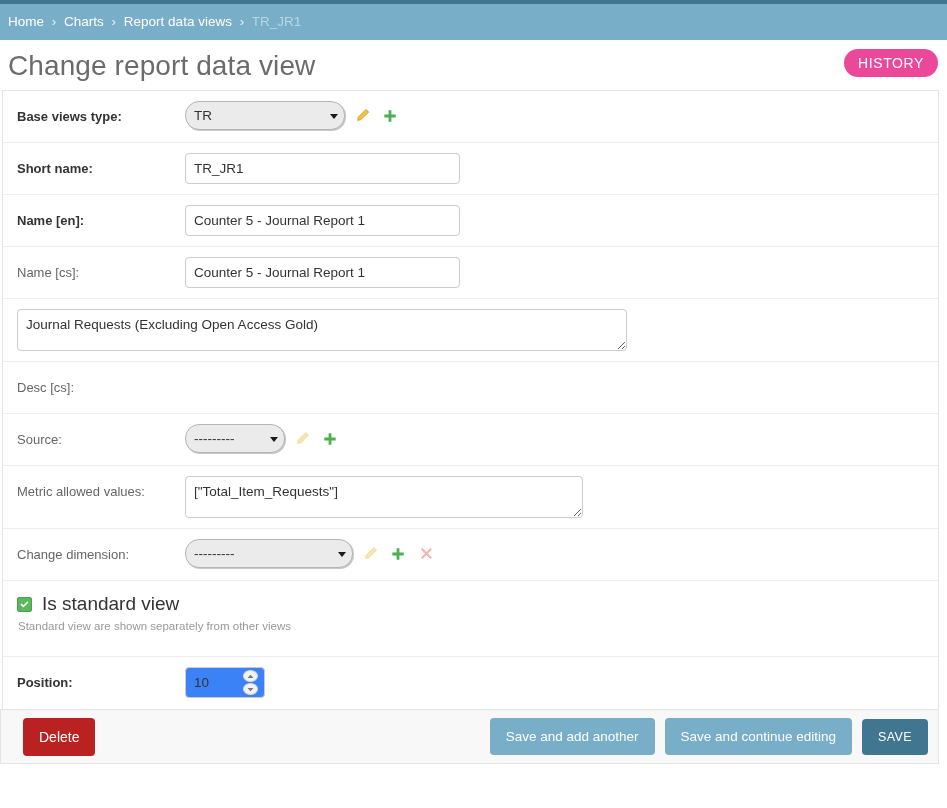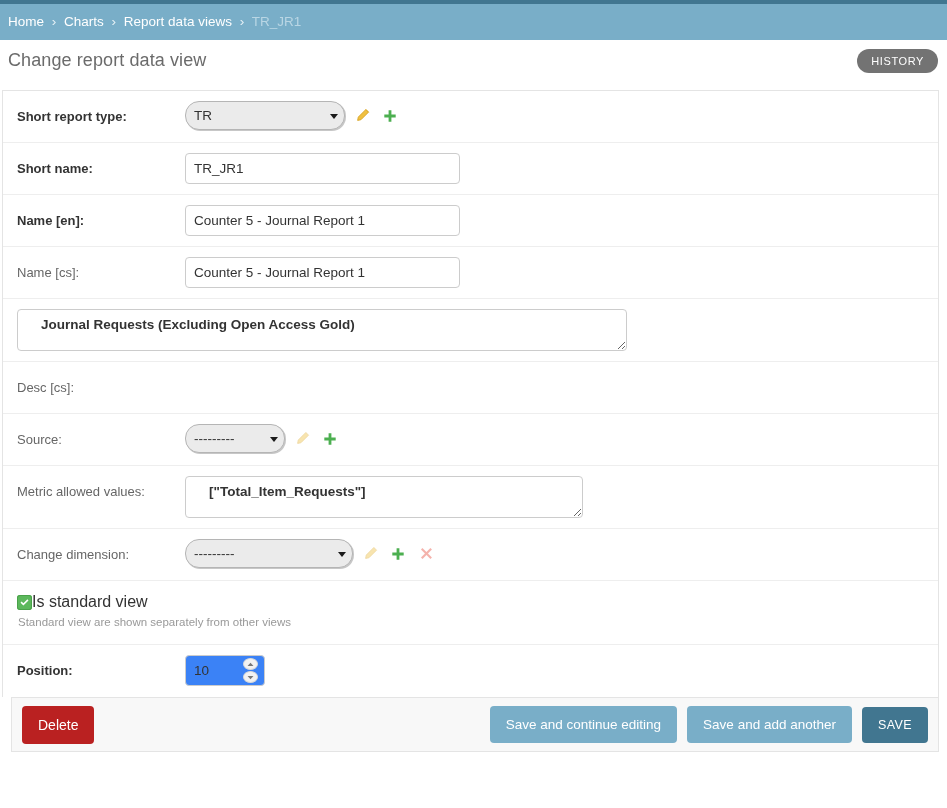--- a/index.html
+++ b/index.html
@@ -22,27 +22,27 @@
   .breadcrumbs a { color: #fff; text-decoration: none; }
   .bc-sep { color: #e6f1f6; padding: 0 4px; }
   .bc-current { color: #b9d6e4; }
 
   
   .titlerow {
     position: relative; height: 50px; padding: 0 8px;
   }
   .page-title {
     position: absolute; left: 8px; top: 10px;
-    font-size: 18px; font-weight: 400; color: #6b6b6b;
+    font-size: 28px; font-weight: 400; color: #6b6b6b;
     letter-spacing: 0.1px;
   }
   .history-btn {
     position: absolute; right: 9px; top: 9px;
-    background: #737373; color: #fff; border: none;
-    font-size: 11px; letter-spacing: 0.6px;
+    background: #ec4899; color: #fff; border: none;
+    font-size: 14px; letter-spacing: 0.6px;
     padding: 6px 14px; border-radius: 14px;
     font-family: inherit; cursor: pointer;
   }
 
   
   .panel {
     margin: 0 8px 0 2px;
     border: 1px solid #e4e4e4; border-bottom: none;
     background: #fff;
   }
@@ -64,24 +64,23 @@
   
   input.txt {
     font-family: inherit; font-size: 13.5px; color: #333;
     padding: 6px 8px; height: 31px;
     border: 1px solid #ccc; border-radius: 4px;
     background: #fff; outline: none;
   }
   .w-short { width: 275px; }
   textarea.ta {
     font-family: inherit; font-size: 13.5px; color: #333;
-    padding: 6px 23px; border: 1px solid #ccc; border-radius: 4px;
+    padding: 6px 8px; border: 1px solid #ccc; border-radius: 4px;
     background: #fff; outline: none; resize: both; overflow: auto;
     line-height: 1.35;
-    font-weight: bold;
   }
   .ta-en { width: 610px; height: 42px; }
   .ta-cs { width: 615px; height: 42px; }
   .ta-metric { width: 398px; height: 42px; }
 
   select.sel {
     font-family: inherit; font-size: 13.5px; color: #333;
     height: 29px; padding: 3px 22px 3px 8px;
     border: 1px solid #b5b5b5; border-radius: 14px;
     background: #ebebeb; outline: none;
@@ -135,29 +134,29 @@
 
   
   .cbrow { padding: 12px 0 12px 14px; border-bottom: 1px solid #eee; }
   .cbline { display: flex; align-items: center; }
   .cbox {
     width: 15px; height: 15px; border-radius: 3px;
     background: #5cb85c; display: inline-flex;
     align-items: center; justify-content: center; cursor: pointer;
     box-shadow: inset 0 0 0 1px #4aa24a;
   }
-  .cblabel { font-size: 16px; color: #333; margin-left: 0; }
-  .helptext { font-size: 11.5px; color: #999; margin: 5px 0 4px 1px; }
+  .cblabel { font-size: 19px; color: #333; margin-left: 10px; }
+  .helptext { font-size: 11.5px; color: #999; margin: 5px 0 12px 1px; }
 
   
   .footer {
-    margin: 0 8px 0 11px;
+    margin: 0 8px 0 0;
     background: #f8f8f8; border: 1px solid #e4e4e4;
     height: 55px; display: flex; align-items: center;
-    padding: 0 10px; position: relative;
+    padding: 0 22px; position: relative;
   }
   .btn {
     font-family: inherit; border: none; cursor: pointer;
     border-radius: 4px; color: #fff;
   }
   .btn-delete { background: #ba2121; font-size: 14px; padding: 11px 16px; }
   .btn-save-light { background: #79aec8; font-size: 13.5px; padding: 11px 16px; margin-left: 10px; }
   .btn-save { background: #417690; font-size: 12.5px; letter-spacing: .4px; padding: 11px 16px; margin-left: 10px; }
   .right-group { position: absolute; right: 10px; display: flex; align-items: center; }
 </style>
@@ -179,21 +178,21 @@
   </div>
 
   <div class="titlerow">
     <div class="page-title">Change report data view</div>
     <button class="history-btn">HISTORY</button>
   </div>
 
   <div class="panel">
 
     <div class="row">
-      <div class="lbl req">Short report type:</div>
+      <div class="lbl req">Base views type:</div>
       <div class="fieldwrap">
         <span class="selwrap">
           <select class="sel sel-w1">
             <option>TR</option>
           </select>
           <span class="arrow"></span>
         </span>
         <a class="iconlink">
           <svg width="15" height="15" viewBox="0 0 16 16">
               <path d="M11.6 1.6l2.8 2.8-8.1 8.1-3.5.7.7-3.5z" fill="#f0c040" stroke="#d9a62b" stroke-width="1"></path>
@@ -326,19 +325,19 @@
           </span>
         </span>
       </div>
     </div>
 
   </div>
 
   <div class="footer">
     <button class="btn btn-delete">Delete</button>
     <div class="right-group">
+      <button class="btn btn-save-light">Save and add another</button>
       <button class="btn btn-save-light">Save and continue editing</button>
-      <button class="btn btn-save-light">Save and add another</button>
       <button class="btn btn-save">SAVE</button>
     </div>
   </div>
 
 </div>
 
 </body></html>

